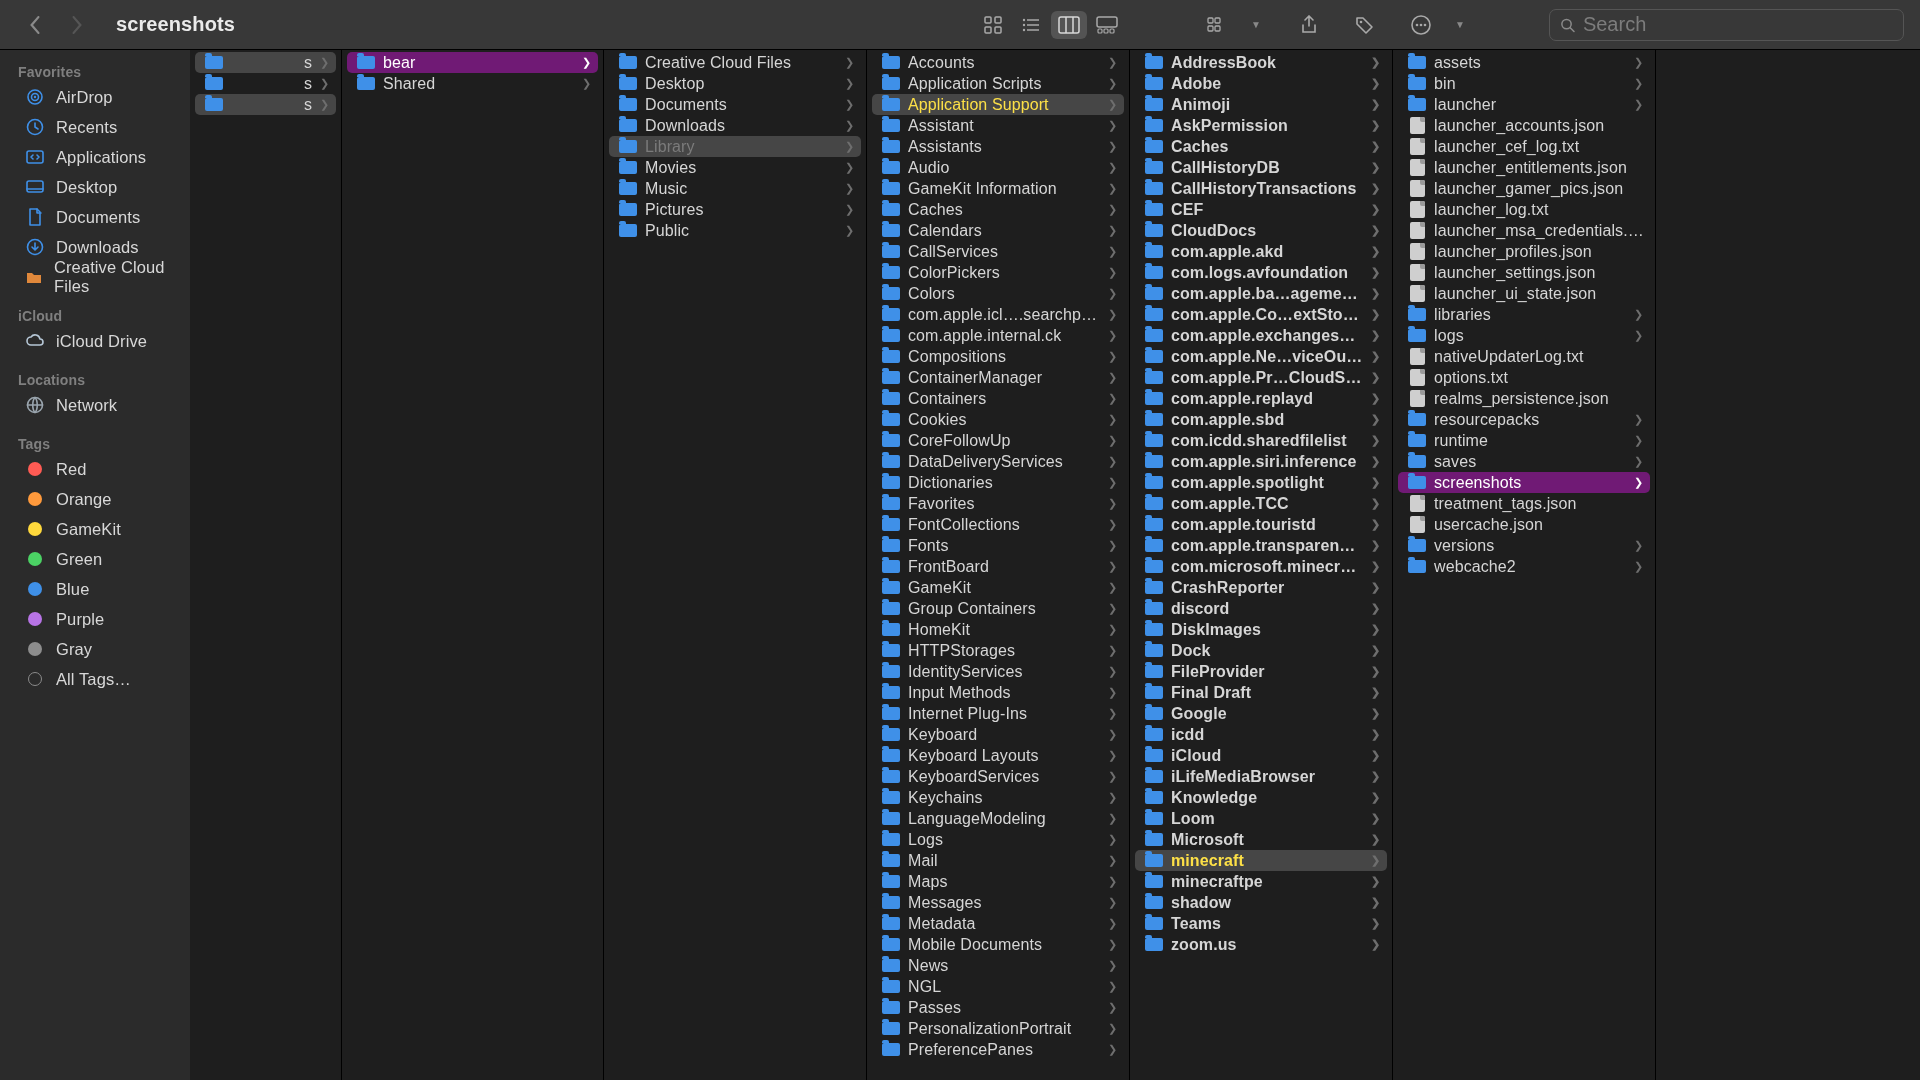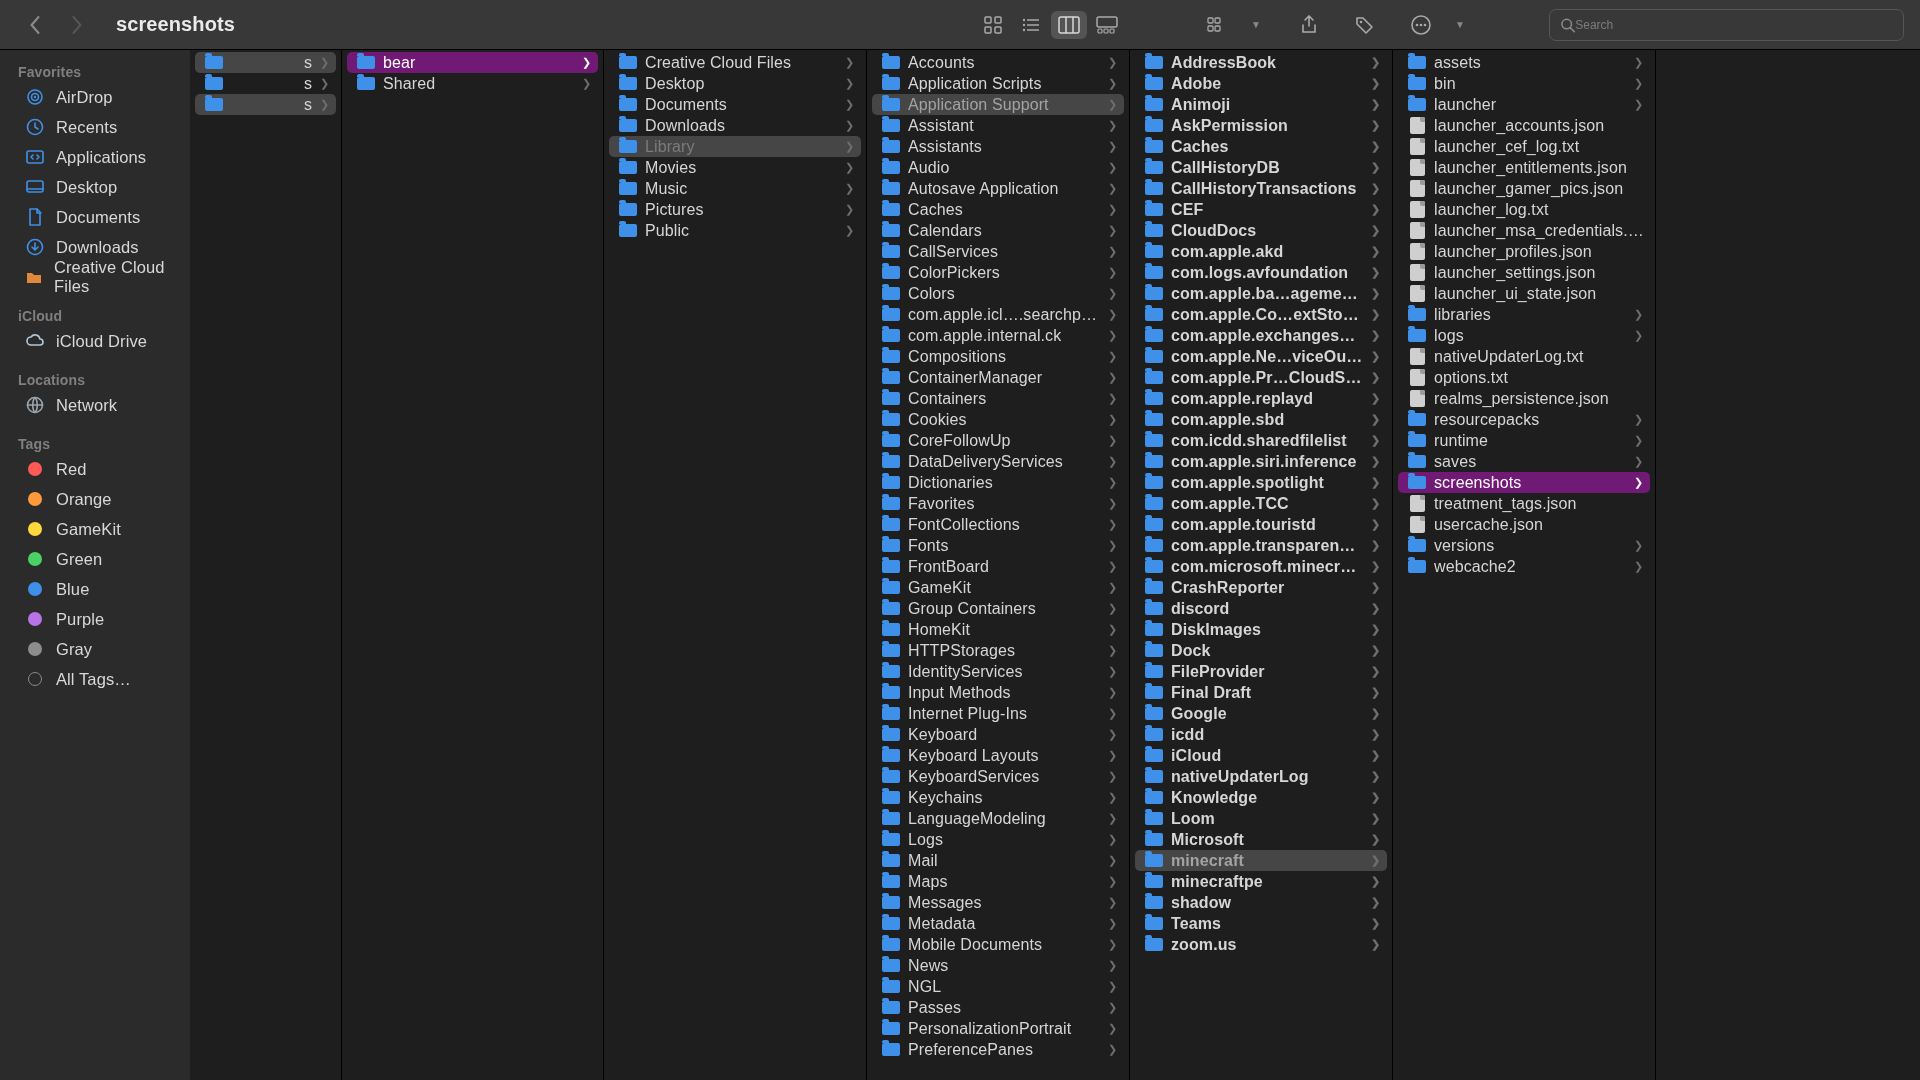--- a/index.html
+++ b/index.html
@@ -9,21 +9,21 @@
 .toolbar { position:absolute; top:0; left:0; right:0; height:50px; background:#383838; display:flex; align-items:center; padding:0 16px 0 24px; gap:20px; border-bottom:1px solid #000; }
 .toolbar .navbtn { width:22px; height:22px; display:flex; align-items:center; justify-content:center; color:#8a8a8a; }
 .toolbar .navbtn.disabled { color:#555; }
 .toolbar .title { font-weight:600; font-size:20px; margin-left:8px; color:#eaeaea; flex:0 0 auto; }
 .toolbar .spacer { flex:1 1 auto; }
 .toolbar .cluster { display:flex; align-items:center; gap:2px; }
 .toolbar .tbtn { width:36px; height:28px; display:flex; align-items:center; justify-content:center; color:#a9a9a9; border-radius:6px; }
 .toolbar .tbtn.active { background:#545454; color:#d8d8d8; }
 .toolbar .chev-sm { font-size:10px; color:#888; margin-left:-4px; margin-right:10px; }
 .search { width:355px; height:32px; border-radius:7px; border:1px solid #555; display:flex; align-items:center; padding:0 10px; color:#8a8a8a; }
-.search input { background:transparent; border:0; outline:0; color:#0ea5e9; font-size:12px; width:100%; margin-left:0; }
+.search input { background:transparent; border:0; outline:0; color:#0ea5e9; font-size:20px; width:100%; margin-left:8px; }
 .search input::placeholder { color:#7c7c7c; }
 
 
 .body { position:absolute; top:50px; left:0; right:0; bottom:0; display:flex; }
 
 
 .sidebar { width:190px; flex:0 0 190px; background:#2b2b2b; padding:8px 0 0 0; overflow:hidden; }
 .sheader { font-size:14px; color:#7f7f7f; font-weight:600; padding:6px 18px 2px; }
 .sitem { display:flex; align-items:center; gap:10px; padding:2px 16px; height:30px; font-size:16.5px; color:#d8d8d8; border-radius:6px; margin:0 8px; }
 .sitem .ic { width:22px; height:22px; display:flex; align-items:center; justify-content:center; font-size:18px; }
@@ -34,21 +34,21 @@
 .cols { flex:1 1 auto; display:flex; background:#1e1e1e; overflow:hidden; }
 .col { flex:0 0 auto; border-right:1px solid #000; overflow-y:hidden; padding-top:2px; }
 .col:last-child { border-right:0; }
 .row { display:flex; align-items:center; height:21px; padding:0 6px 0 10px; gap:8px; font-size:16px; color:#d6d6d6; border-radius:5px; margin:0 5px; white-space:nowrap; }
 .row .fic { flex:0 0 18px; display:flex; align-items:center; justify-content:center; }
 .row .lbl { flex:1 1 auto; overflow:hidden; text-overflow:ellipsis; }
 .row .chev { flex:0 0 10px; color:#6e6e6e; font-size:11px; }
 .row.sel-o { background:#701a75; color:#fff; }
 .row.sel-o .chev { color:#fff; }
 .row.sel-g { background:#464646; }
-.row.sel-g .lbl { color:#a3a3a3; }
+.row.sel-g .lbl { color:#fde047; }
 .row.dim .lbl { color:#7b7b7b; }
 
 
 .folder { width:18px; height:13px; background:#3f90e8; border-radius:2px; position:relative; }
 .folder::before { content:""; position:absolute; top:-3px; left:0; width:7px; height:3px; background:#3f90e8; border-radius:2px 2px 0 0; }
 .file { width:15px; height:17px; background:#cfcfcf; border-radius:2px; position:relative; }
 .file::before { content:""; position:absolute; top:0; right:0; width:5px; height:5px; background:#9a9a9a; border-radius:0 2px 0 2px; }
 
 
 svg { display:block; }
@@ -436,21 +436,21 @@
           <span class="fic">
             <span class="folder"></span>
           </span>
           <span class="lbl">Audio</span>
           <span class="chev">❯</span>
         </div>
         <div class="row">
           <span class="fic">
             <span class="folder"></span>
           </span>
-          <span class="lbl">Autosave Application</span>
+          <span class="lbl">GameKit Information</span>
           <span class="chev">❯</span>
         </div>
         <div class="row">
           <span class="fic">
             <span class="folder"></span>
           </span>
           <span class="lbl">Caches</span>
           <span class="chev">❯</span>
         </div>
         <div class="row">
@@ -970,21 +970,21 @@
           <span class="fic">
             <span class="folder"></span>
           </span>
           <span class="lbl">iCloud</span>
           <span class="chev">❯</span>
         </div>
         <div class="row">
           <span class="fic">
             <span class="folder"></span>
           </span>
-          <span class="lbl">nativeUpdaterLog</span>
+          <span class="lbl">iLifeMediaBrowser</span>
           <span class="chev">❯</span>
         </div>
         <div class="row">
           <span class="fic">
             <span class="folder"></span>
           </span>
           <span class="lbl">Knowledge</span>
           <span class="chev">❯</span>
         </div>
         <div class="row">

